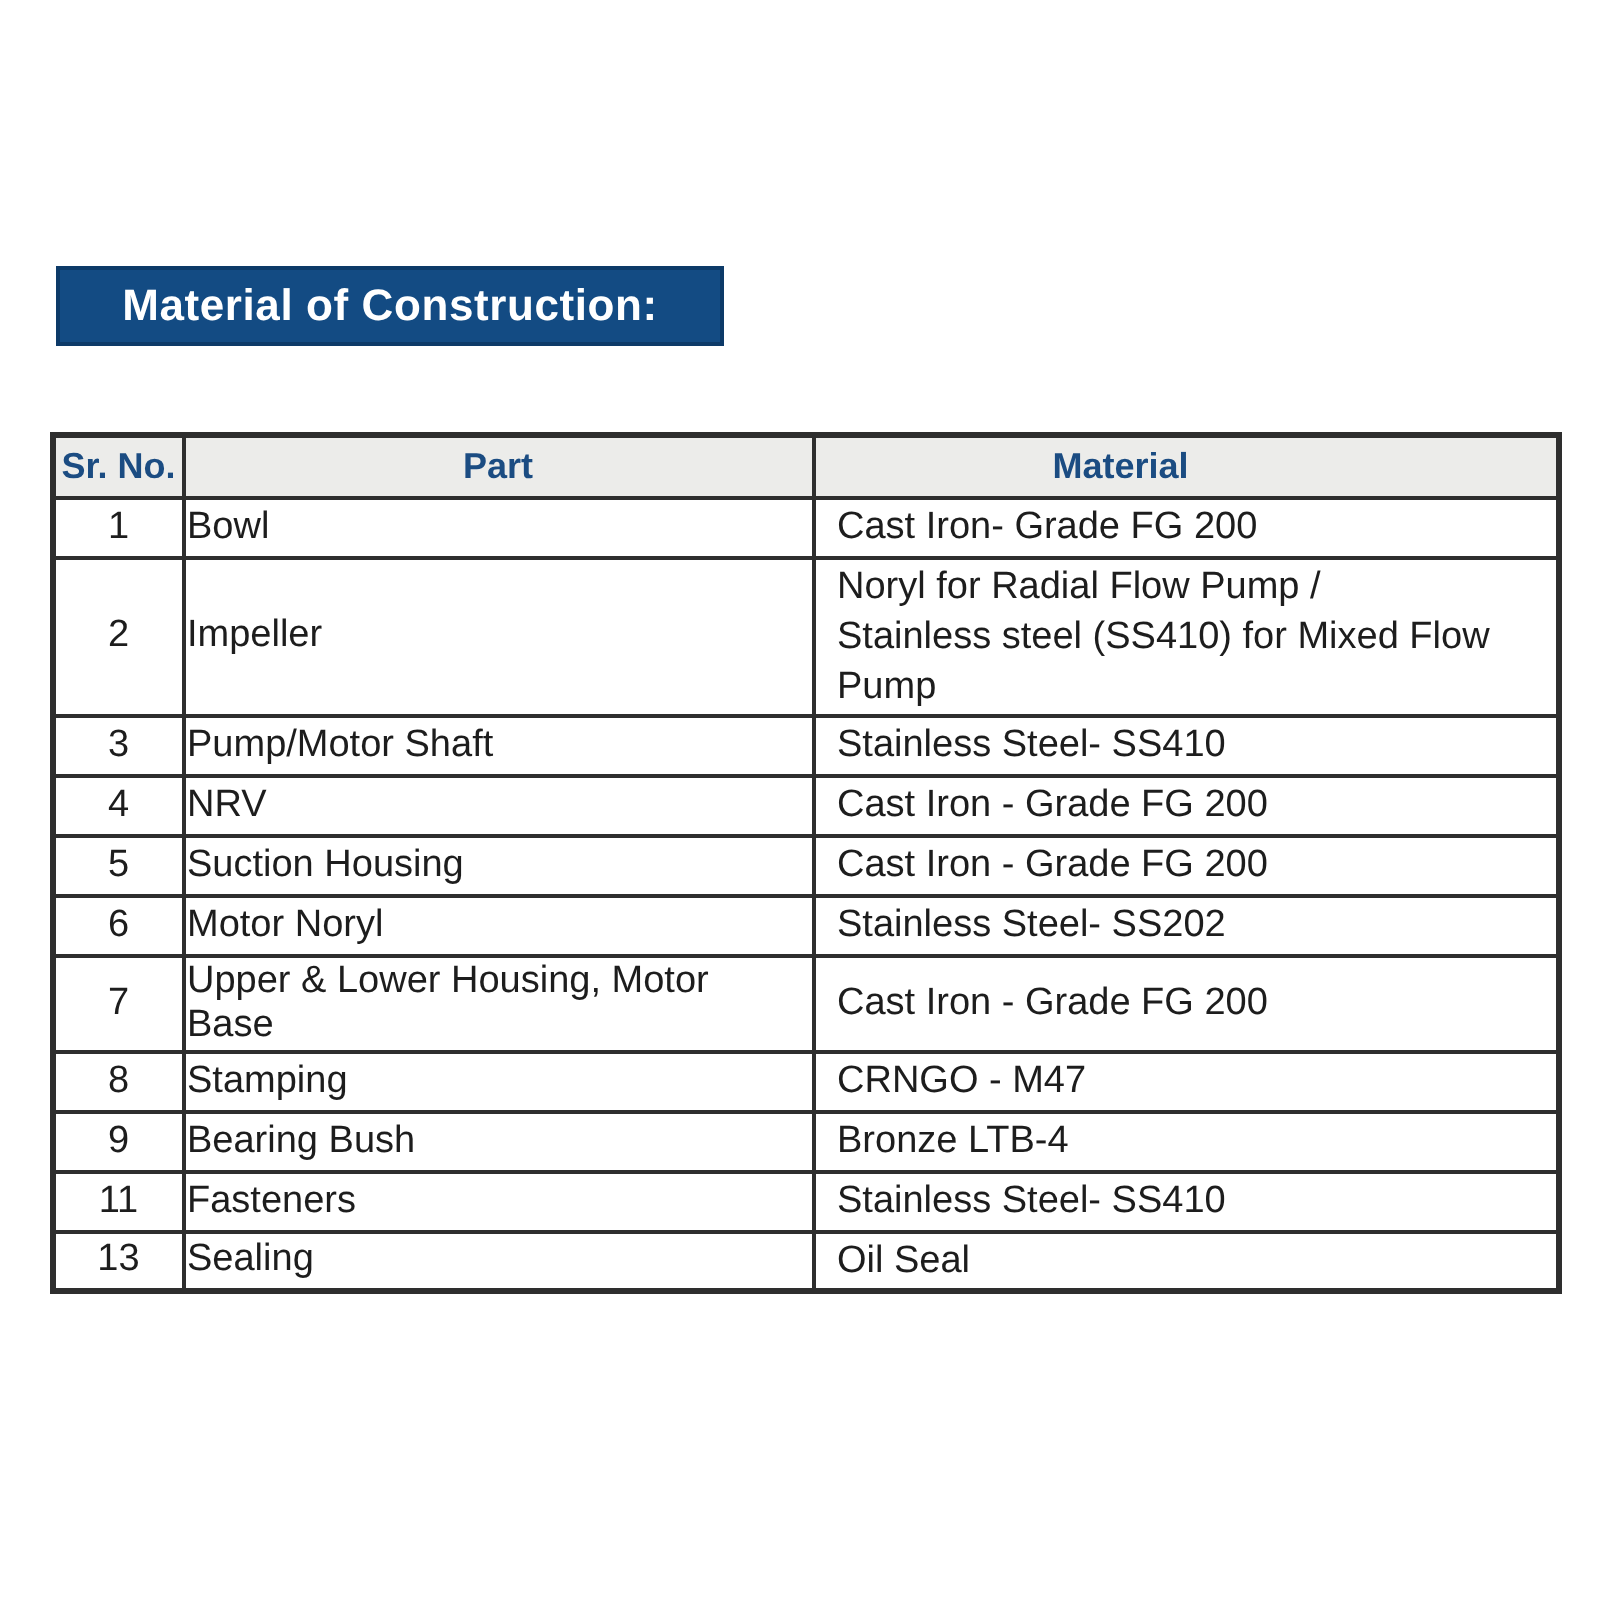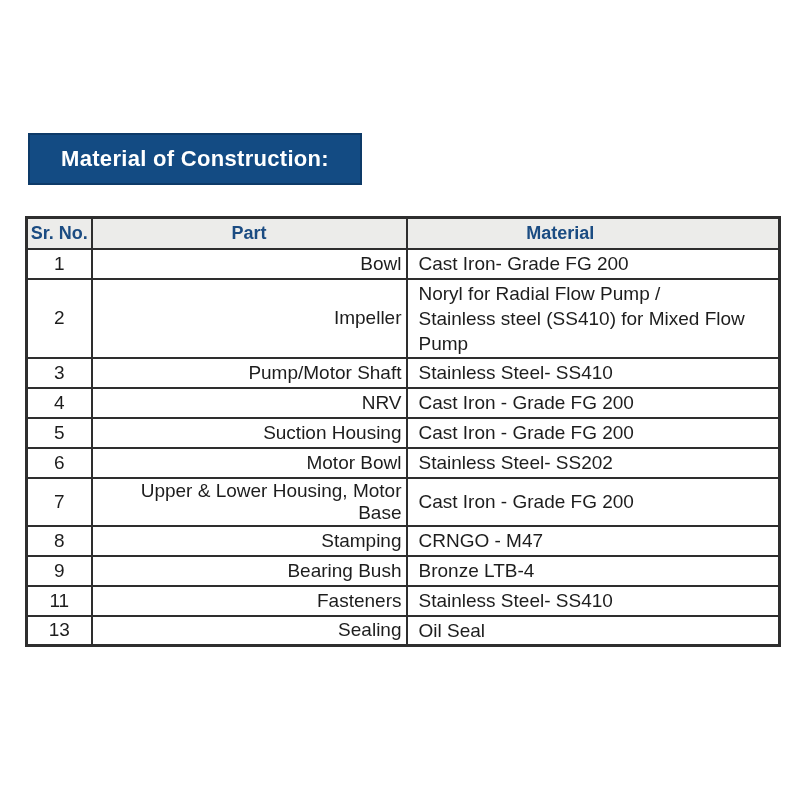--- a/index.html
+++ b/index.html
@@ -13,21 +13,21 @@
     width: 800px;
     height: 800px;
     background: #ffffff;
     overflow: hidden;
   }
   .banner {
     position: absolute;
     left: 28px;
     top: 133px;
     width: 334px;
-    height: 52px;
+    height: 40px;
     box-sizing: border-box;
     background: var(--banner-bg, #134b83);
     border: 2px solid var(--banner-border, #0d3a68);
     display: flex;
     align-items: center;
     justify-content: center;
   }
   .banner-title {
     color: var(--banner-text, #ffffff);
     font-size: 22px;
@@ -60,21 +60,21 @@
   }
   th.h-material { padding-right: 66px; }
   td {
     font-size: 19px;
     color: var(--body-text, #1d1d1d);
     height: 30px;
     vertical-align: middle;
     background: #ffffff;
   }
   td.c-sr   { text-align: center; }
-  td.c-part { padding-right: 4px; text-align: right; }
+  td.c-part { padding-right: 4px; }
   td.c-mat  { padding-left: 11px; padding-right: 4px; white-space: pre-line; line-height: 25px; }
 </style>
 </head>
 <body>
 
 <div class="page">
 
   <div class="banner">
     <span class="banner-title">Material of Construction:</span>
   </div>
@@ -119,21 +119,21 @@
     </tr>
 
     <tr>
       <td class="c-sr">5</td>
       <td class="c-part">Suction Housing</td>
       <td class="c-mat">Cast Iron - Grade FG 200</td>
     </tr>
 
     <tr>
       <td class="c-sr">6</td>
-      <td class="c-part">Motor Bowl</td>
+      <td class="c-part">Motor Noryl</td>
       <td class="c-mat">Stainless Steel- SS202</td>
     </tr>
 
     <tr>
       <td class="c-sr">7</td>
       <td class="c-part">Upper &amp; Lower Housing, Motor Base</td>
       <td class="c-mat">Cast Iron - Grade FG 200</td>
     </tr>
 
     <tr>

